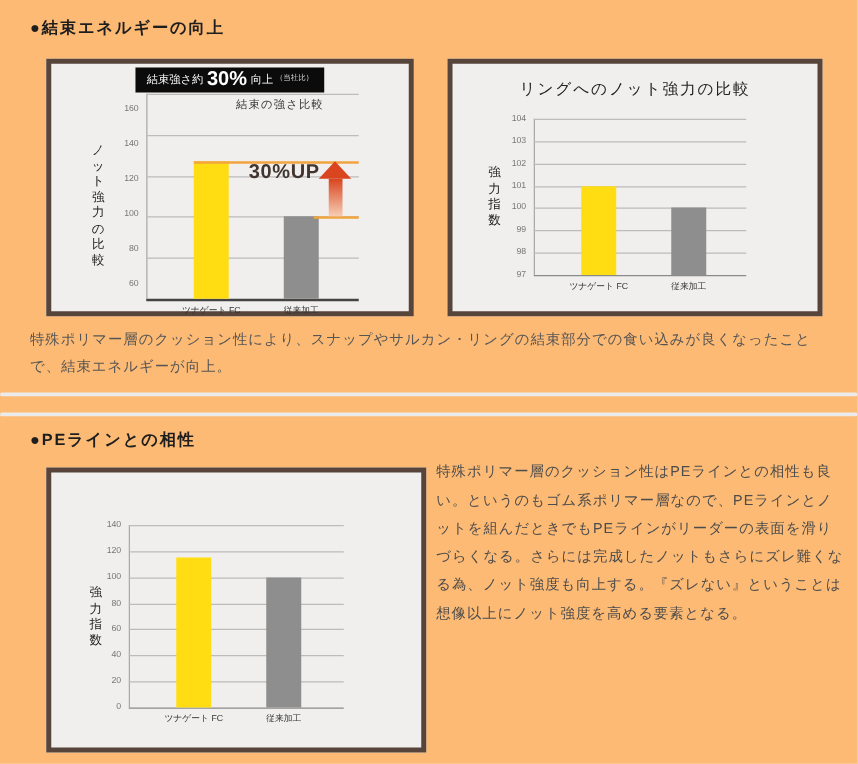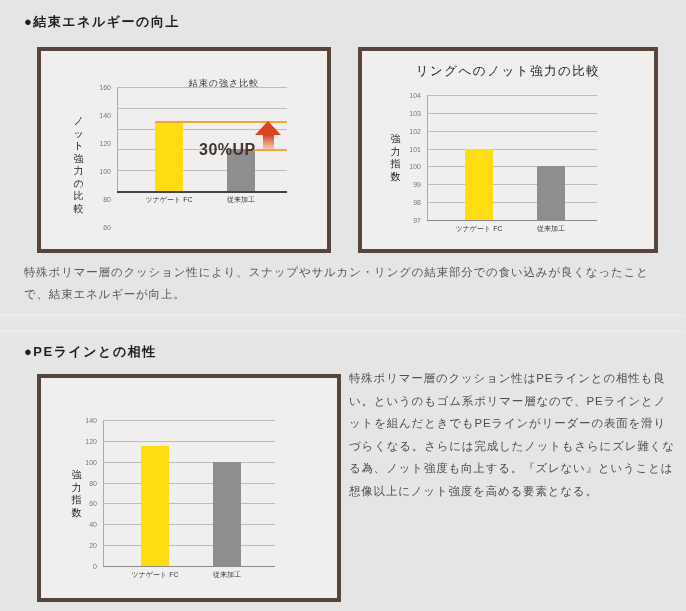--- a/index.html
+++ b/index.html
@@ -1,17 +1,17 @@
 <!DOCTYPE html>
 <html><head>
 <meta charset="utf-8">
 <style>
   html,body{margin:0;padding:0;}
   body{font-family:"Liberation Sans","DejaVu Sans",sans-serif;background:#ffffff;}
-  .page{position:relative;width:686px;height:611px;background:#e5e5e5;overflow:hidden;}
+  .page{position:relative;width:686px;height:611px;background:#fdba74;overflow:hidden;}
 
   .section-heading{position:absolute;left:24px;font-size:13px;font-weight:bold;color:#1e1e1e;letter-spacing:1.5px;}
   .h1{top:13px;}
   .h2{top:343px;}
 
   .para{position:absolute;font-size:11.5px;color:#555;line-height:22px;letter-spacing:0.8px;}
   .p1{left:24px;top:261px;width:648px;}
   .p2{left:349px;top:367px;width:328px;color:#4c4c4c;line-height:22.5px;}
 
   .rule{position:absolute;left:0;width:686px;height:3px;background:#ebebeb;border-radius:2px;}
@@ -40,21 +40,21 @@
   .cb1 .ylab{left:27px;top:82px;}
   .cb2 .ylab{left:29px;top:91px;}
 
   .yaxis{position:absolute;}
   .cb0 .yaxis{left:0;top:36px;width:70px;height:140px;}
   .cb1 .yaxis{left:0;top:44px;width:59px;height:125px;}
   .cb2 .yaxis{left:0;top:42px;width:56px;height:146px;}
   .ytick{position:absolute;left:0;right:0;transform:translateY(-50%);font-size:7px;color:#777;text-align:right;}
 
   .plot{position:absolute;}
-  .cb0 .plot{left:76px;top:36px;width:170px;height:104px;}
+  .cb0 .plot{left:76px;top:24px;width:170px;height:164px;}
   .cb1 .plot{left:65px;top:44px;width:170px;height:125px;}
   .cb2 .plot{left:62px;top:42px;width:172px;height:146px;}
   .plot::before{content:"";position:absolute;left:0;top:0;bottom:0;width:1px;background:#aaaaaa;}
 
   .gridline{position:absolute;left:0;right:0;height:1px;background:#bcbcbc;}
   .baseline{background:#8a8a8a;}
   .cb0 .baseline{background:#444;height:2px;}
 
   .bar{position:absolute;bottom:0;width:28px;}
   .bar-0{left:38px;}
@@ -71,20 +71,26 @@
   .ann{position:absolute;left:82px;top:63px;transform:translateY(-50%);font-size:16px;font-weight:bold;color:#423530;letter-spacing:0.5px;}
 </style>
 </head>
 <body>
 
 <div class="page">
 
   <div class="section-heading h1">●結束エネルギーの向上</div>
 
   <div class="chart-box cb0">
+    <div class="badge">
+      <span class="b-pre">結束強さ約</span>
+      <span class="b-big">30%</span>
+      <span class="b-suf">向上</span>
+      <span class="b-note">（当社比）</span>
+    </div>
     <div class="ctitle small">結束の強さ比較</div>
     <div class="ylab">ノット強力の比較</div>
     <div class="yaxis">
         <div class="ytick" style="top: 0%;">160</div>
         <div class="ytick" style="top: 20%;">140</div>
         <div class="ytick" style="top: 40%;">120</div>
         <div class="ytick" style="top: 60%;">100</div>
         <div class="ytick" style="top: 80%;">80</div>
         <div class="ytick" style="top: 100%;">60</div>
       </div>

